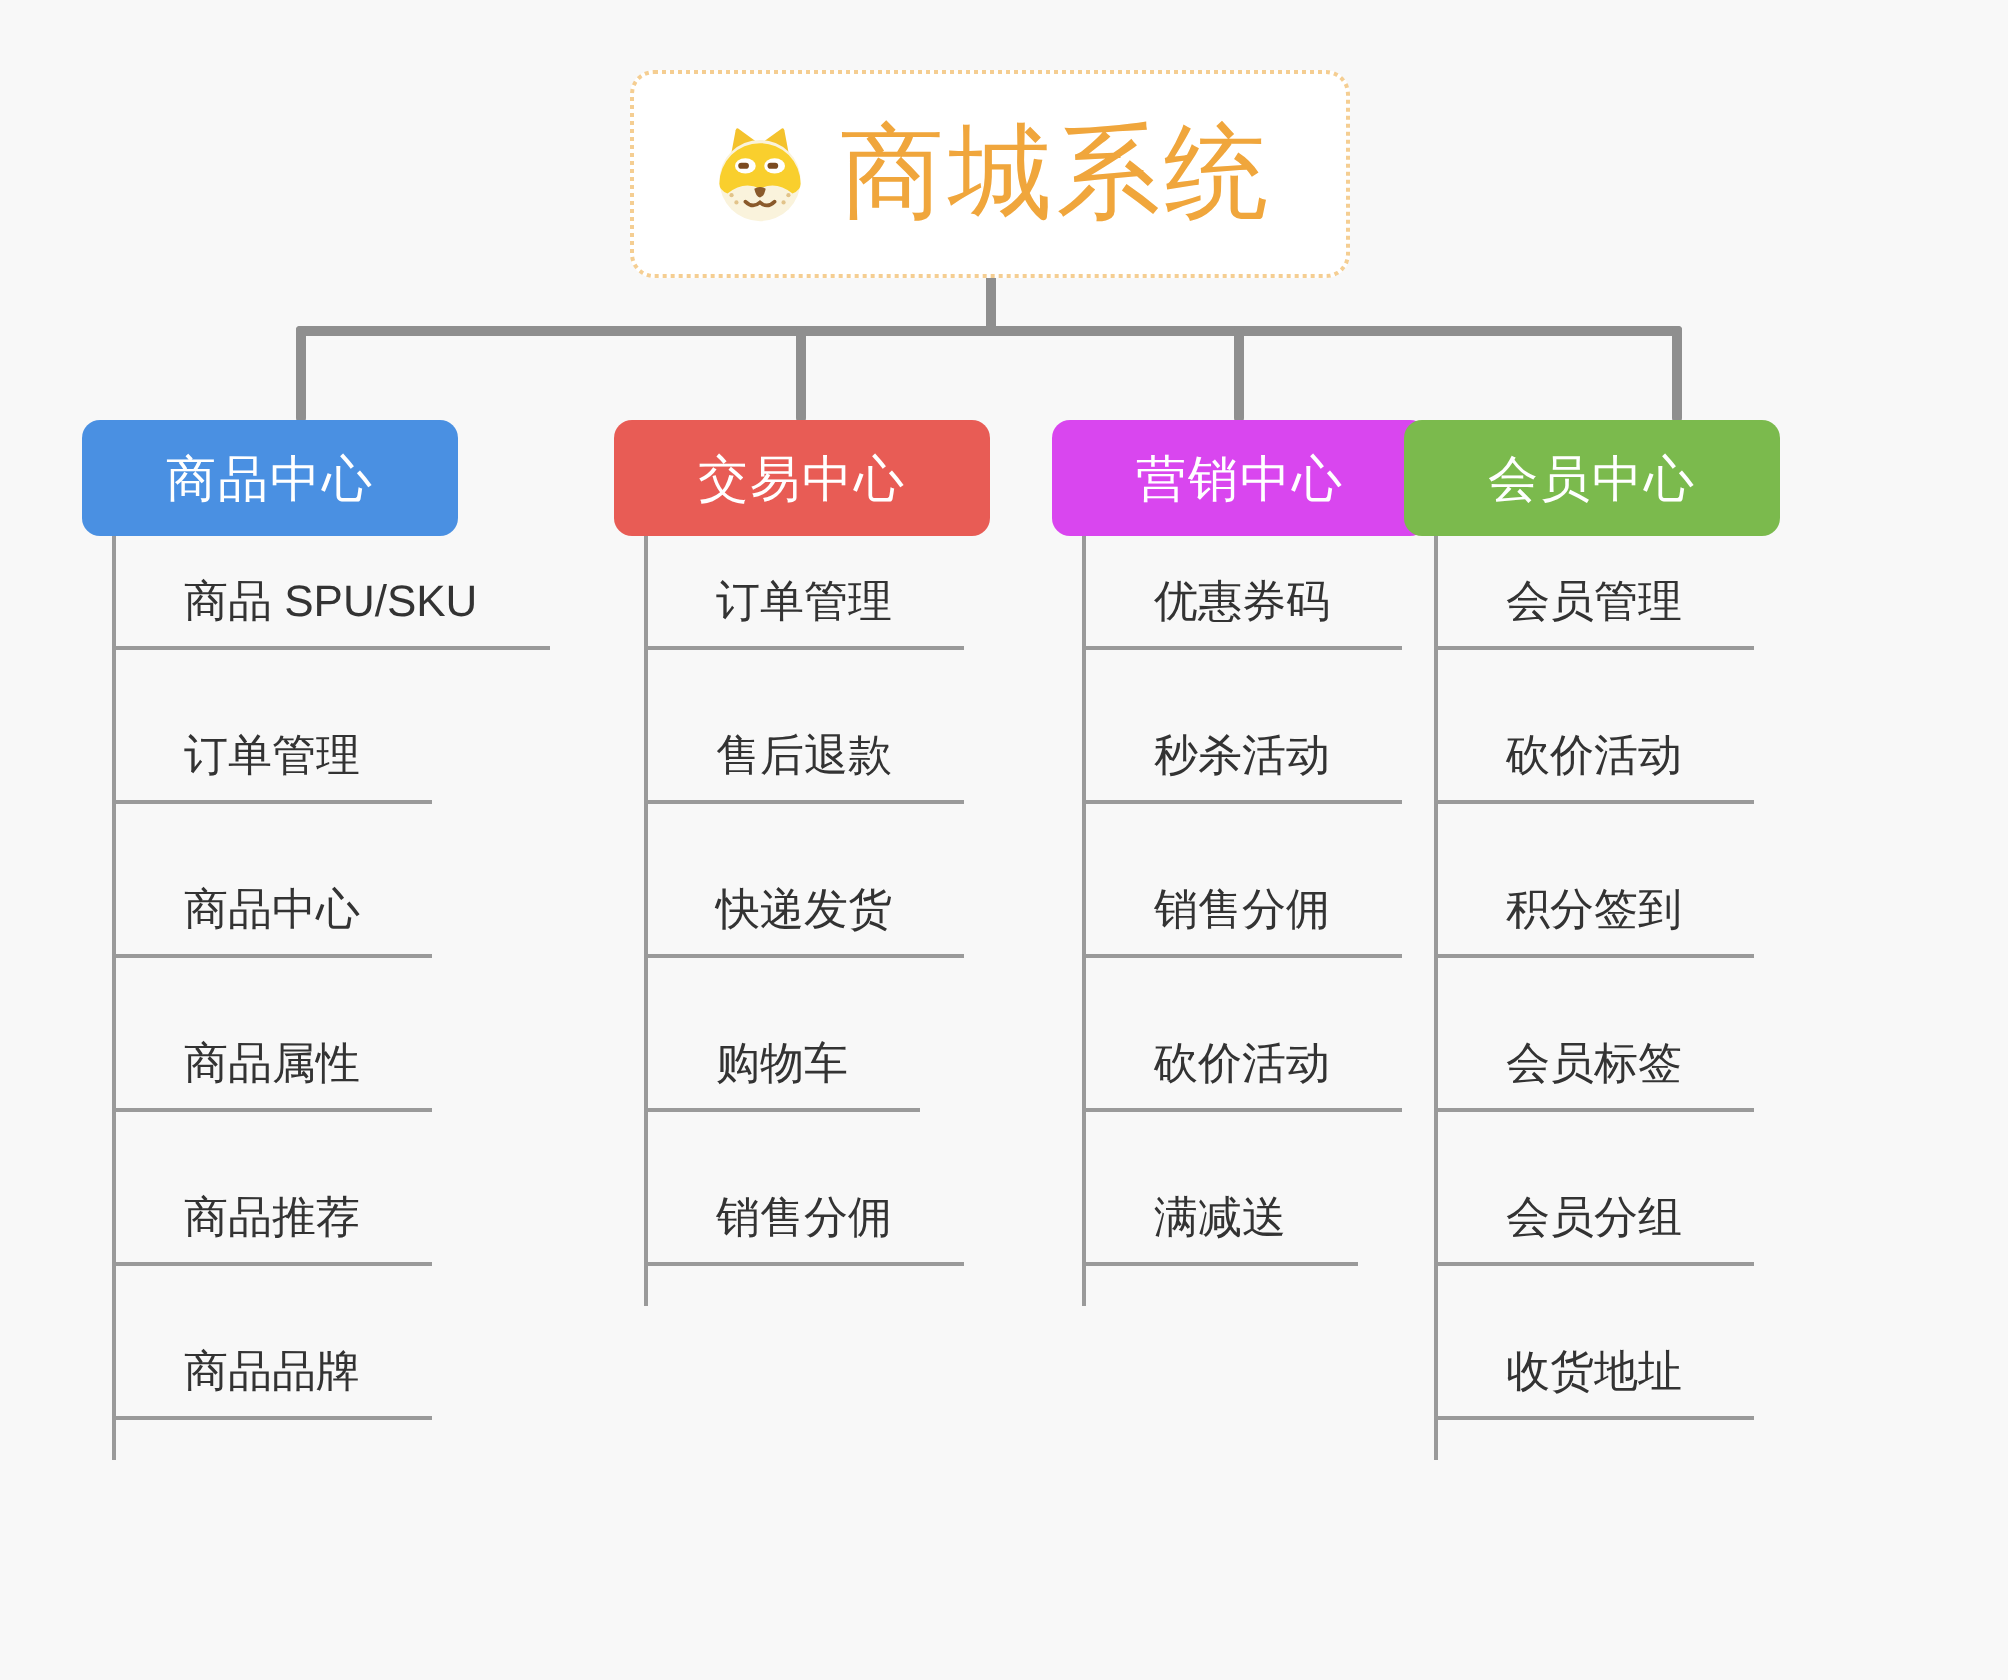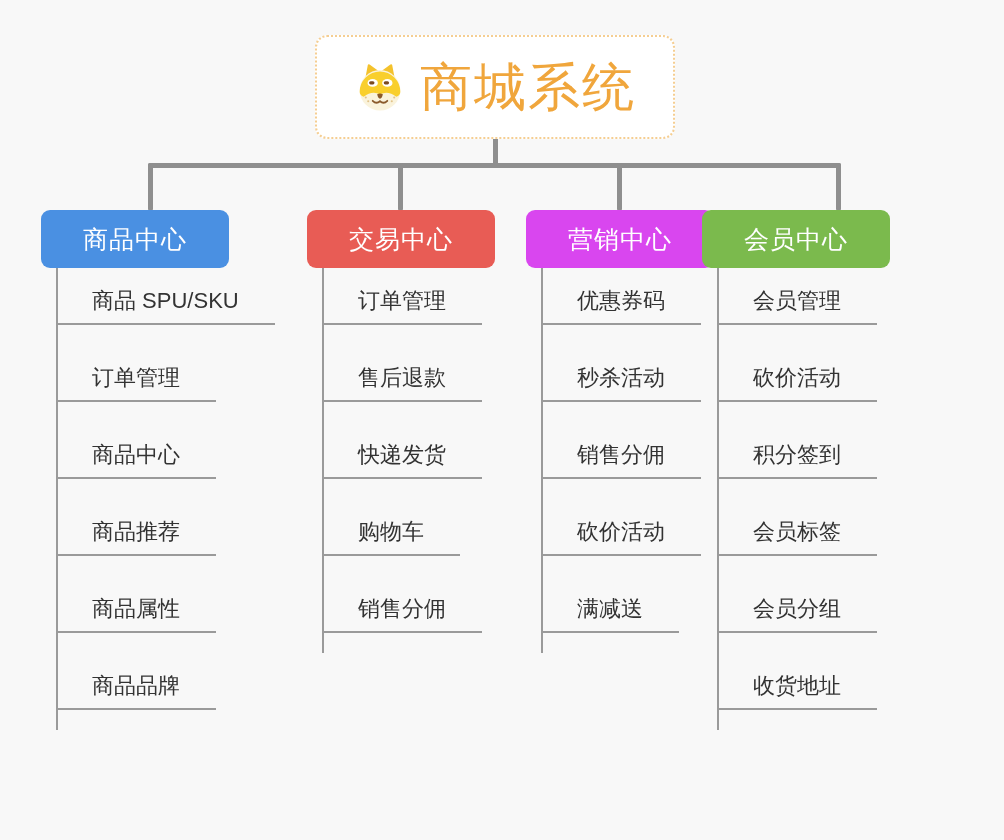--- a/index.html
+++ b/index.html
@@ -98,24 +98,24 @@
           <div class="leaf">
             <span class="leaf-label">商品 SPU/SKU</span>
           </div>
           <div class="leaf">
             <span class="leaf-label">订单管理</span>
           </div>
           <div class="leaf">
             <span class="leaf-label">商品中心</span>
           </div>
           <div class="leaf">
-            <span class="leaf-label">商品推荐</span>
+            <span class="leaf-label">商品属性</span>
           </div>
           <div class="leaf">
-            <span class="leaf-label">商品属性</span>
+            <span class="leaf-label">商品推荐</span>
           </div>
           <div class="leaf">
             <span class="leaf-label">商品品牌</span>
           </div>
         </div>
   </div>
 
   <div class="branch branch-1">
     <div class="branch-header" style="background: rgb(232, 92, 85);">交易中心</div>
     <div class="branch-items">

